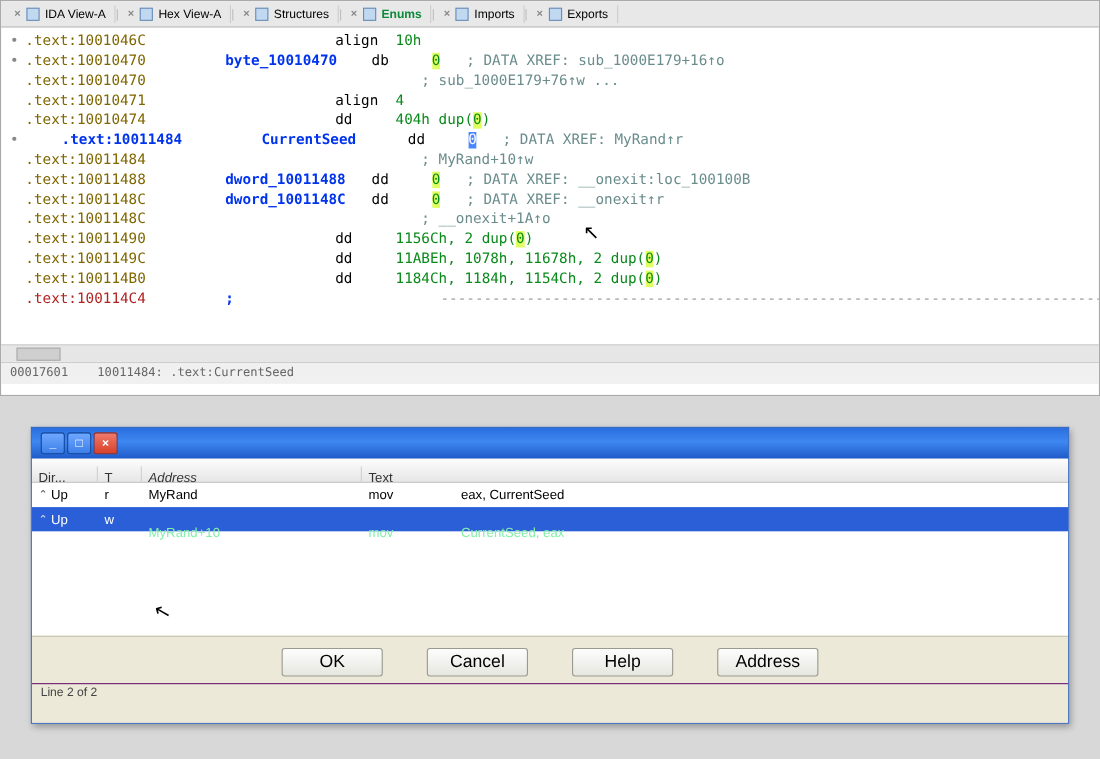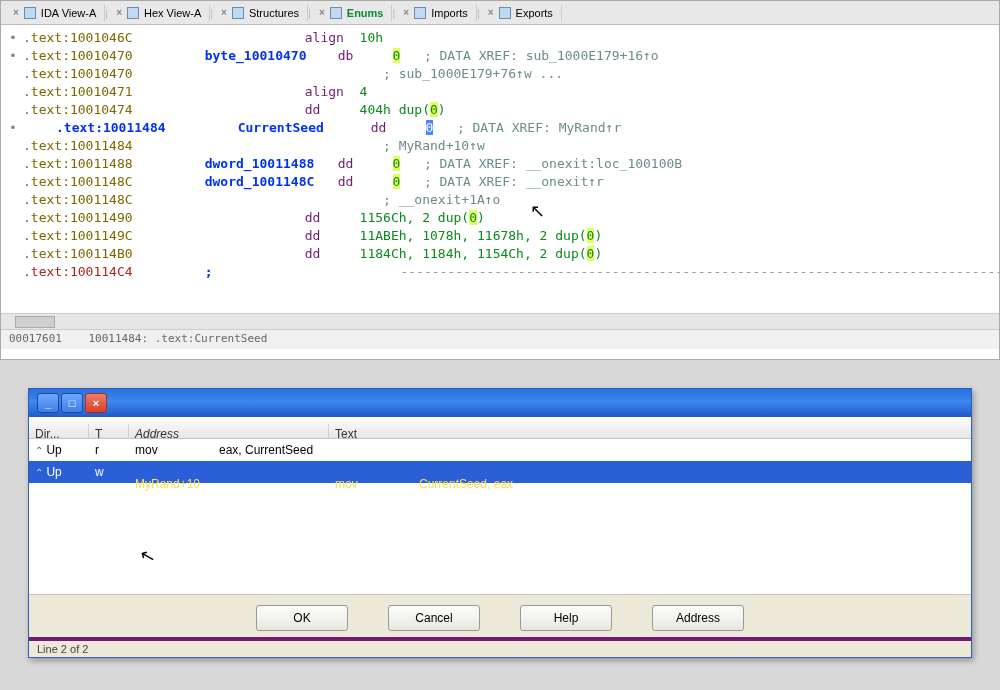--- a/index.html
+++ b/index.html
@@ -54,21 +54,21 @@
     font-size: 13px;
     line-height: 18px;
     padding: 4px 0 4px 8px;
     height: 288px;
     overflow: hidden;
     white-space: pre;
     color: #000;
   }
   .disasm .addr { color: #7f6600; }
   .disasm .blue { color: #0033ee; font-weight: bold; padding-left: 33px; }
-  .disasm .navy { color: #701a75; margin-top: 20px; }
+  .disasm .navy { color: #000000; margin-top: 20px; }
   .disasm .green { color: #0a8a1a; }
   .disasm .hlg { background: #dfff60; }
   .disasm .cmt { color: #6b8c8c; }
   .disasm .dashed { color: #999; }
   .disasm .red { color: #b22222; }
   .disasm .cursor-sel { background: #4a86ff; color:#fff; }
   .hscroll {
     height: 16px;
     background: #e6e6e6;
     border-top: 1px solid #ccc;
@@ -154,47 +154,47 @@
     height: 22px;
     align-items: center;
   }
   .row .cell { padding: 0 6px; }
   .cell.dir { width: 60px; display:flex; align-items:center; gap:3px;}
   .cell.t   { width: 40px; }
   .cell.addr{ width: 200px; }
   .cell.text{ flex:1; display:flex; gap:24px;}
   .row.selected { background: #2a5fd8; color: #fff; }
   .row.selected .cell.addr,
-  .row.selected .cell.text { color:#fde047;margin-top:24px; }
+  .row.selected .cell.text { color:#86efac;margin-top:24px; }
   .dir-icon { font-size:10px; color:#555; }
   .row.selected .dir-icon{ color:#dde; }
   .btnrow {
     display:flex;
     justify-content:center;
     gap: 40px;
     padding: 10px 0 6px;
     background:#ece9d8;
     border-top:1px solid #c9c5b5;
   }
   .btn {
     min-width: 92px;
     height: 26px;
     background: linear-gradient(#fdfdfd,#e7e7e0);
     border: 1px solid #9a9a90;
     border-radius: 3px;
-    font-size: 12px;
+    font-size: 16px;
     cursor: pointer;
   }
   .statusbar {
-    height: 20px;
+    height: 36px;
     padding: 2px 8px;
     font-size: 11px;
     color:#444;
     background:#ece9d8;
-    border-top:4px solid #701a75;
+    border-top:1px solid #701a75;
   }
   .ida-cursor {
     position:absolute;
     font-size:18px;
     color:#000;
     pointer-events:none;
     text-shadow: 0 0 2px #fff;
   }
   .ida-cursor.c1 { left:530px; top:200px; }
   .ida-cursor.c2 { left:140px; top:545px; transform:rotate(-15deg); }
@@ -274,20 +274,21 @@
     <div class="col text">Text</div>
   </div>
 
   <div class="listbody" id="xrefrows">
       <div class="row">
         <div class="cell dir">
           <span class="dir-icon">⌃</span>
           <span>Up</span>
         </div>
         <div class="cell t">r</div>
+        <div class="cell addr">MyRand</div>
         <div class="cell text">
           <span class="instr">mov</span>
           <span>eax, CurrentSeed</span>
         </div>
       </div>
       <div class="row selected">
         <div class="cell dir">
           <span class="dir-icon">⌃</span>
           <span>Up</span>
         </div>

